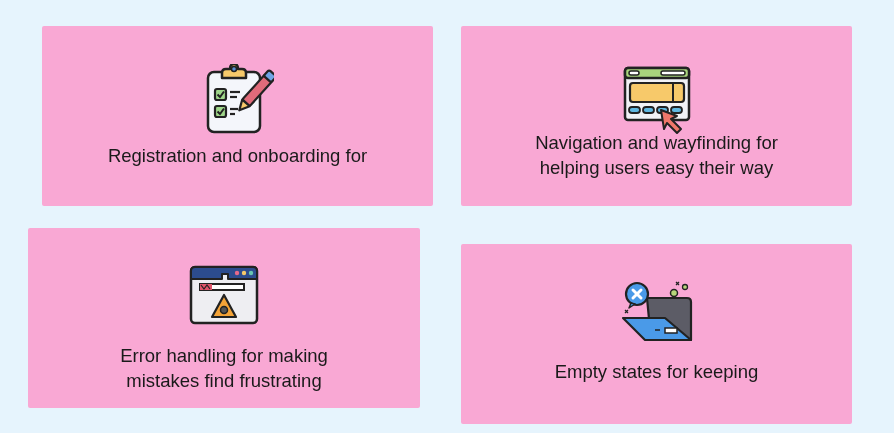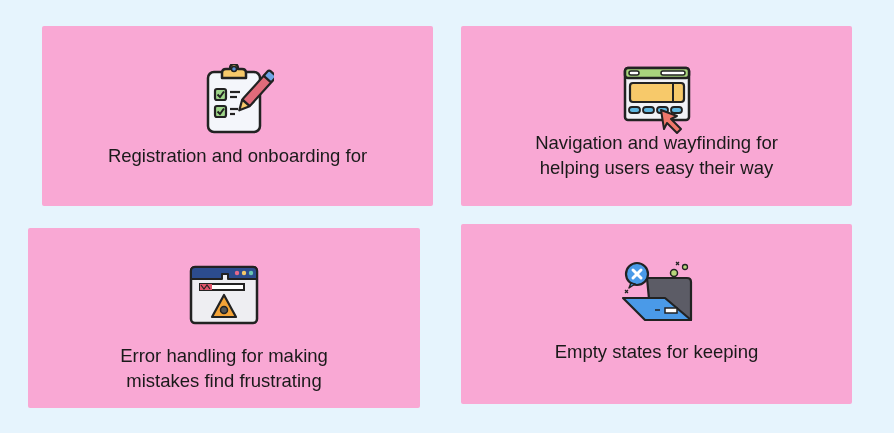--- a/index.html
+++ b/index.html
@@ -78,21 +78,21 @@
     <path d="M13 21 L16 25 L19 21 L22 25" fill="none" stroke="#222" stroke-width="1.2"></path>
     <path d="M36 31 L48 53 L24 53 Z" fill="#f4a337" stroke="#222" stroke-width="2.2" stroke-linejoin="round"></path>
     <circle cx="36" cy="46" r="3.5" fill="#555" stroke="#222" stroke-width="1.5"></circle>
   </svg>
   <div class="caption" style="top:115px;">
     <span>Error handling for making</span>
     <span>mistakes find frustrating</span>
   </div>
 </div>
 
-<div class="card" style="left:461px; top:224px; width:391px; height:180px;">
+<div class="card" style="left:461px; top:244px; width:391px; height:180px;">
   <svg class="icon" style="left:158px; top:36px;" width="76" height="64" viewBox="0 0 76 64">
     <path d="M28 18 L68 18 Q72 18 72 22 L72 60 L32 60 Z" fill="#5c5c66" stroke="#222" stroke-width="2.2" stroke-linejoin="round"></path>
     <path d="M4 38 L46 38 L72 60 L26 60 Z" fill="#4a9ae8" stroke="#222" stroke-width="2.2" stroke-linejoin="round"></path>
     <rect x="46" y="48" width="12" height="5" fill="#fff" stroke="#222" stroke-width="1.5"></rect>
     <line x1="36" y1="50" x2="41" y2="50" stroke="#222" stroke-width="1.5"></line>
     <circle cx="18" cy="14" r="11" fill="#4a9ae8" stroke="#222" stroke-width="2.2"></circle>
     <path d="M12 23 L10 28 L16 24 Z" fill="#4a9ae8" stroke="#222" stroke-width="1.5" stroke-linejoin="round"></path>
     <path d="M14 10 L22 18 M22 10 L14 18" stroke="#fff" stroke-width="3" stroke-linecap="round"></path>
     <circle cx="55" cy="13" r="3.5" fill="#b7d67a" stroke="#222" stroke-width="1.5"></circle>
     <circle cx="66" cy="7" r="2.5" fill="#b7d67a" stroke="#222" stroke-width="1.3"></circle>

